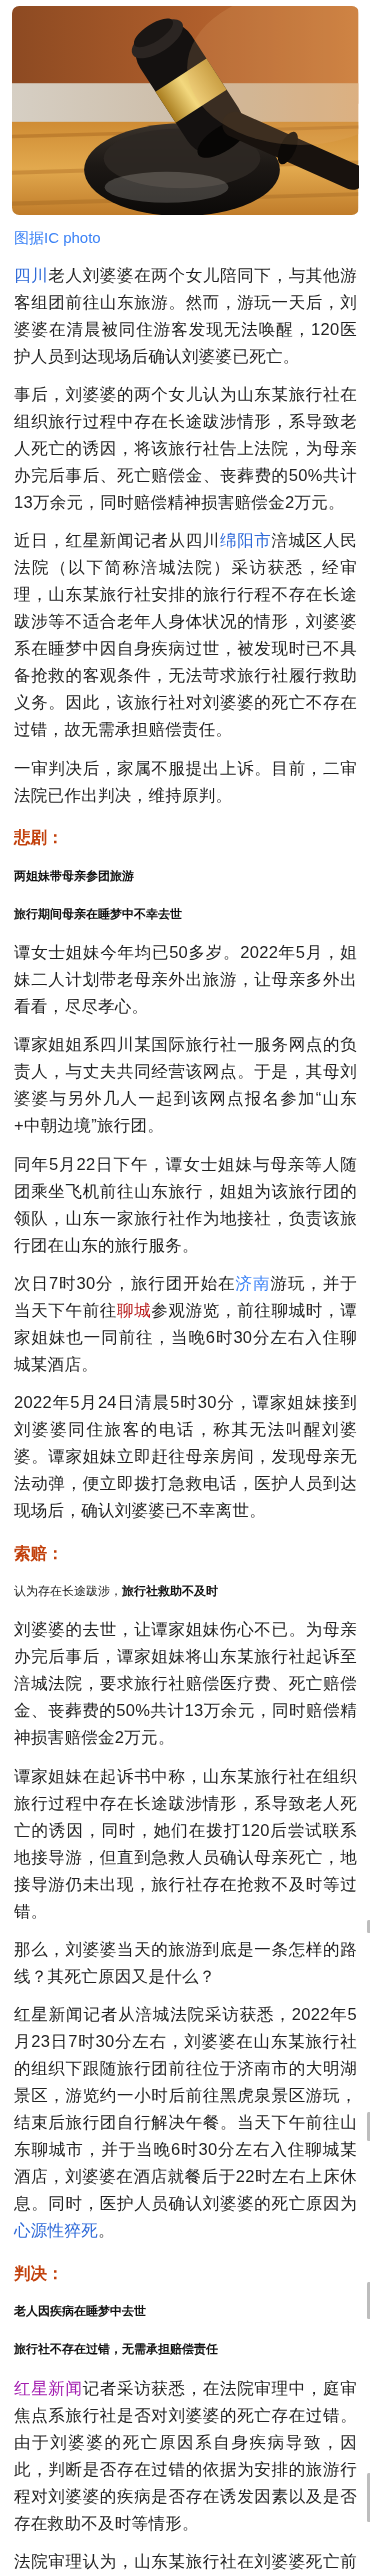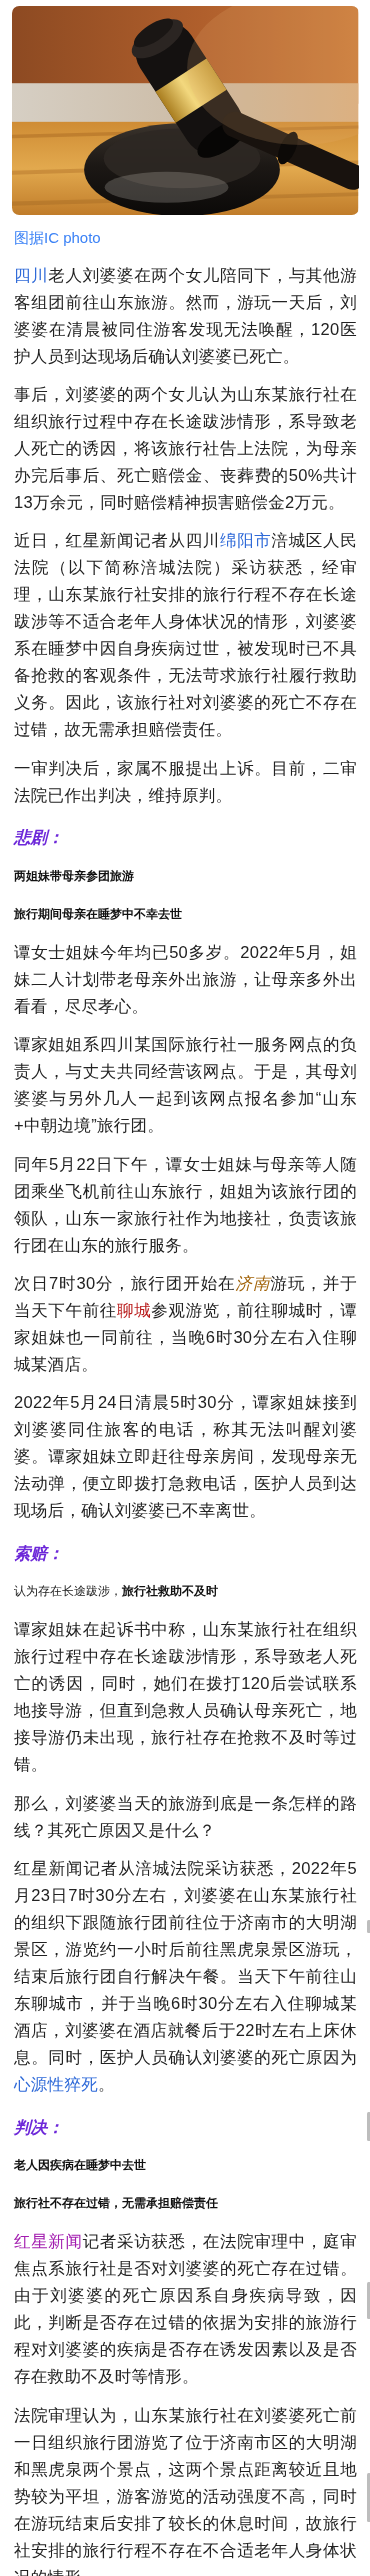--- a/index.html
+++ b/index.html
@@ -33,24 +33,23 @@
     font-size:16.5px;
     line-height:27px;
     color:#222222;
     letter-spacing:0.3px;
     margin:0 0 11.3px 0;
     text-align:justify;
   }
   .section-label{
     font-size:16.5px;
     line-height:27px;
-    color:#6d28d9;
+    color:#c2410c;
     font-weight:bold;
     margin:15.5px 0 11.3px 0;
-    font-style:italic;
   }
   .subhead{
     font-size:12px;
     line-height:27px;
     color:#111111;
     font-weight:bold;
     margin:0 0 11.3px 0;
   }
   .subhead .normal{font-weight:normal;color:#222222;margin-top:16px;}
   .link{cursor:pointer;}
@@ -125,24 +124,25 @@
         <div class="para" style=""><span class="link" style="color: rgb(47, 106, 216);">四川</span><span>老人刘婆婆在两个女儿陪同下，与其他游客组团前往山东旅游。然而，游玩一天后，刘婆婆在清晨被同住游客发现无法唤醒，120医护人员到达现场后确认刘婆婆已死亡。</span></div>
         <div class="para" style=""><span>事后，刘婆婆的两个女儿认为山东某旅行社在组织旅行过程中存在长途跋涉情形，系导致老人死亡的诱因，将该旅行社告上法院，为母亲办完后事后、死亡赔偿金、丧葬费的50%共计13万余元，同时赔偿精神损害赔偿金2万元。</span></div>
         <div class="para" style=""><span>近日，红星新闻记者从四川</span><span class="link" style="color: rgb(47, 106, 216);">绵阳市</span><span>涪城区人民法院（以下简称涪城法院）采访获悉，经审理，山东某旅行社安排的旅行行程不存在长途跋涉等不适合老年人身体状况的情形，刘婆婆系在睡梦中因自身疾病过世，被发现时已不具备抢救的客观条件，无法苛求旅行社履行救助义务。因此，该旅行社对刘婆婆的死亡不存在过错，故无需承担赔偿责任。</span></div>
         <div class="para" style=""><span>一审判决后，家属不服提出上诉。目前，二审法院已作出判决，维持原判。</span></div>
         <div class="section-label" style=""><span>悲剧：</span></div>
         <h2 class="subhead" style=""><span>两姐妹带母亲参团旅游</span></h2>
         <h2 class="subhead" style=""><span>旅行期间母亲在睡梦中不幸去世</span></h2>
         <div class="para" style=""><span>谭女士姐妹今年均已50多岁。2022年5月，姐妹二人计划带老母亲外出旅游，让母亲多外出看看，尽尽孝心。</span></div>
         <div class="para" style=""><span>谭家姐姐系四川某国际旅行社一服务网点的负责人，与丈夫共同经营该网点。于是，其母刘婆婆与另外几人一起到该网点报名参加“山东+中朝边境”旅行团。</span></div>
         <div class="para" style=""><span>同年5月22日下午，谭女士姐妹与母亲等人随团乘坐飞机前往山东旅行，姐姐为该旅行团的领队，山东一家旅行社作为地接社，负责该旅行团在山东的旅行服务。</span></div>
-        <div class="para" style=""><span>次日7时30分，旅行团开始在</span><span class="link" style="color: #a16207; font-style: italic;">济南</span><span>游玩，并于当天下午前往</span><span class="link" style="color: #b91c1c;">聊城</span><span>参观游览，前往聊城时，谭家姐妹也一同前往，当晚6时30分左右入住聊城某酒店。</span></div>
+        <div class="para" style=""><span>次日7时30分，旅行团开始在</span><span class="link" style="color: #3b82f6;">济南</span><span>游玩，并于当天下午前往</span><span class="link" style="color: #b91c1c;">聊城</span><span>参观游览，前往聊城时，谭家姐妹也一同前往，当晚6时30分左右入住聊城某酒店。</span></div>
         <div class="para" style=""><span>2022年5月24日清晨5时30分，谭家姐妹接到刘婆婆同住旅客的电话，称其无法叫醒刘婆婆。谭家姐妹立即赶往母亲房间，发现母亲无法动弹，便立即拨打急救电话，医护人员到达现场后，确认刘婆婆已不幸离世。</span></div>
         <div class="section-label" style=""><span>索赔：</span></div>
         <h2 class="subhead" style=""><span class="normal">认为存在长途跋涉，</span><span>旅行社救助不及时</span></h2>
+        <div class="para" style=""><span>刘婆婆的去世，让谭家姐妹伤心不已。为母亲办完后事后，谭家姐妹将山东某旅行社起诉至涪城法院，要求旅行社赔偿医疗费、死亡赔偿金、丧葬费的50%共计13万余元，同时赔偿精神损害赔偿金2万元。</span></div>
         <div class="para" style=""><span>谭家姐妹在起诉书中称，山东某旅行社在组织旅行过程中存在长途跋涉情形，系导致老人死亡的诱因，同时，她们在拨打120后尝试联系地接导游，但直到急救人员确认母亲死亡，地接导游仍未出现，旅行社存在抢救不及时等过错。</span></div>
         <div class="para" style=""><span>那么，刘婆婆当天的旅游到底是一条怎样的路线？其死亡原因又是什么？</span></div>
         <div class="para" style=""><span>红星新闻记者从涪城法院采访获悉，2022年5月23日7时30分左右，刘婆婆在山东某旅行社的组织下跟随旅行团前往位于济南市的大明湖景区，游览约一小时后前往黑虎泉景区游玩，结束后旅行团自行解决午餐。当天下午前往山东聊城市，并于当晚6时30分左右入住聊城某酒店，刘婆婆在酒店就餐后于22时左右上床休息。同时，医护人员确认刘婆婆的死亡原因为</span><span class="link" style="color: rgb(47, 106, 216);">心源性猝死</span><span>。</span></div>
         <div class="section-label" style=""><span>判决：</span></div>
         <h2 class="subhead" style=""><span>老人因疾病在睡梦中去世</span></h2>
         <h2 class="subhead" style=""><span>旅行社不存在过错，无需承担赔偿责任</span></h2>
         <div class="para" style=""><span class="link" style="color: #a21caf;">红星新闻</span><span>记者采访获悉，在法院审理中，庭审焦点系旅行社是否对刘婆婆的死亡存在过错。由于刘婆婆的死亡原因系自身疾病导致，因此，判断是否存在过错的依据为安排的旅游行程对刘婆婆的疾病是否存在诱发因素以及是否存在救助不及时等情形。</span></div>
         <div class="para" style=""><span>法院审理认为，山东某旅行社在刘婆婆死亡前一日组织旅行团游览了位于济南市区的大明湖和黑虎泉两个景点，这两个景点距离较近且地势较为平坦，游客游览的活动强度不高，同时在游玩结束后安排了较长的休息时间，故旅行社安排的旅行行程不存在不合适老年人身体状况的情形。</span></div>
       </div>
   </div>

